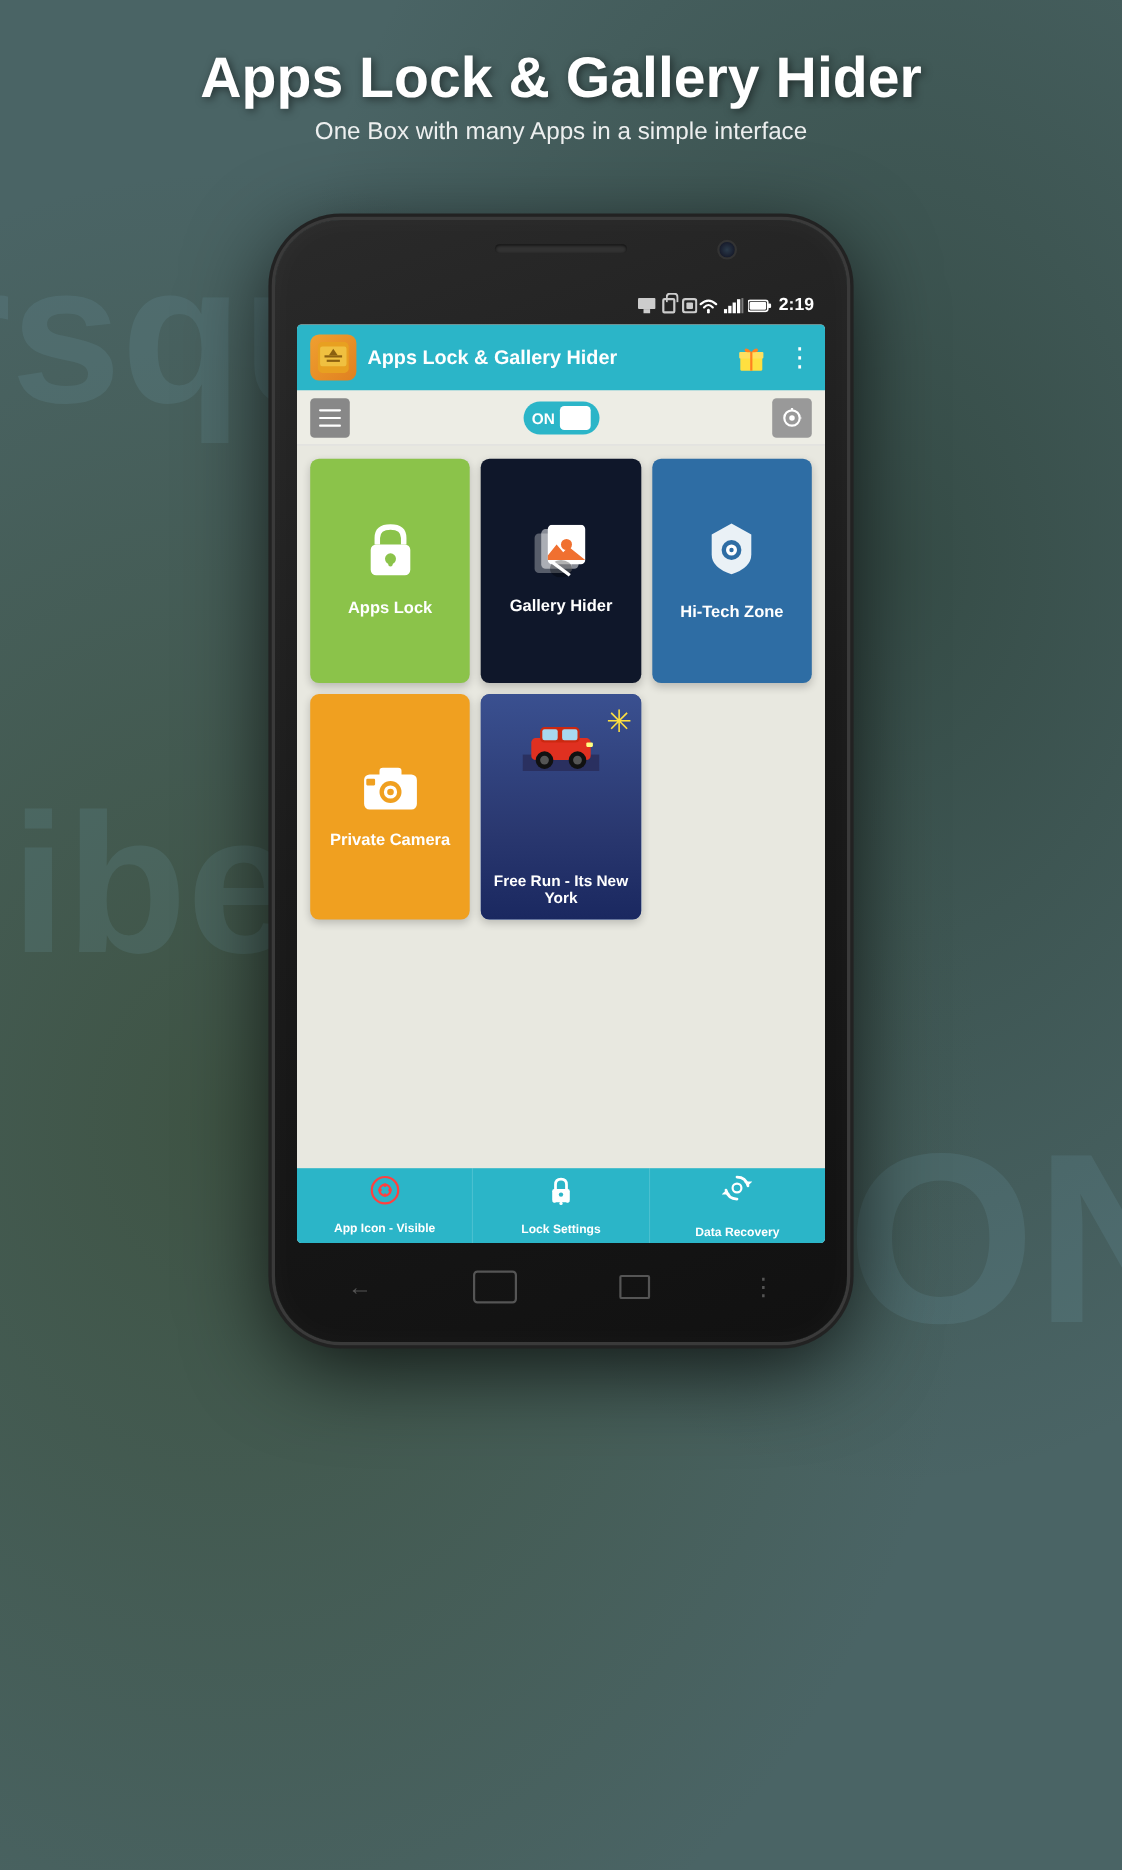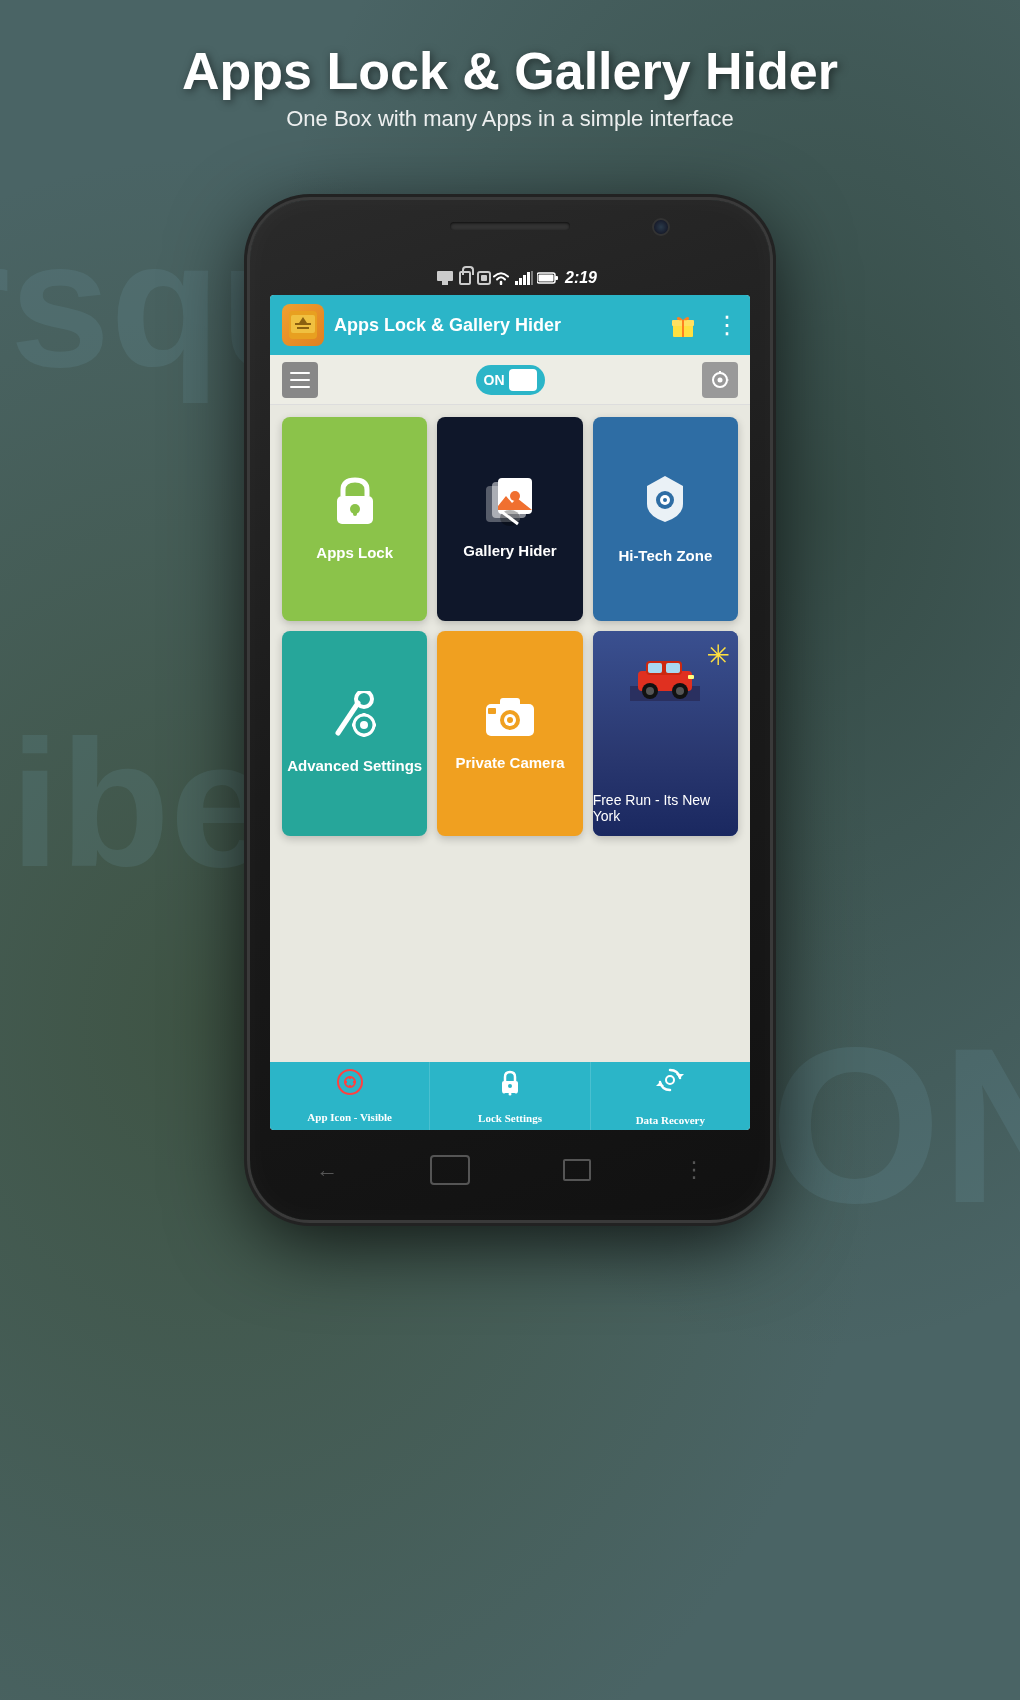--- a/index.html
+++ b/index.html
@@ -94,27 +94,26 @@
       height: 18px;
       background: radial-gradient(circle, #2a3a4a 0%, #1a2030 60%, #0a1020 100%);
       border-radius: 50%;
       border: 2px solid #333;
     }
     
     .status-bar {
       position: absolute;
       top: 60px;
       left: 20px;
-      right: 6px;
+      right: 20px;
       height: 36px;
       display: flex;
       align-items: center;
-      justify-content: center;
+      justify-content: flex-end;
       padding: 0 10px;
-      font-style: italic;
     }
     .status-icons-left {
       display: flex;
       gap: 6px;
       align-items: center;
     }
     .status-icon {
       width: 18px;
       height: 14px;
       background: #ccc;
@@ -311,40 +310,40 @@
       top: 8px;
       right: 8px;
       color: #ffe040;
       font-size: 28px;
     }
     .free-run-label {
       position: absolute;
       bottom: 12px;
       color: white;
       font-size: 14px;
-      font-weight: normal;
+      font-weight: bold;
+      text-align: center;
     }
     
     .bottom-nav {
       height: 68px;
       background: #2bb5c8;
       display: flex;
       align-items: stretch;
       flex-shrink: 0;
     }
     .nav-item {
       flex: 1;
       display: flex;
       flex-direction: column;
       align-items: center;
       justify-content: center;
       gap: 16px;
       cursor: pointer;
       border-right: 1px solid rgba(255,255,255,0.15);
-      font-family: Liberation Serif, serif;
     }
     .nav-item:last-child { border-right: none; }
     .nav-label {
       color: white;
       font-size: 11px;
       font-weight: bold;
       text-align: center;
     }
     .nav-icon-circle {
       width: 26px;
@@ -535,37 +534,20 @@
           <svg width="52" height="52" viewBox="0 0 52 52">
             <path d="M26 4 L8 14 L8 32 Q8 44 26 50 Q44 44 44 32 L44 14 Z" fill="white" opacity="0.9"></path>
             <circle cx="26" cy="28" r="9" fill="#2e6da4"></circle>
             <circle cx="26" cy="28" r="5" fill="white"></circle>
             <circle cx="26" cy="28" r="2" fill="#2e6da4"></circle>
           </svg>
         </div>
         <span class="item-label">Hi-Tech Zone</span>
       </div>
 
-      <div class="grid-item grid-advanced">
-        <div class="icon-area">
-          <svg width="50" height="50" viewBox="0 0 50 50">
-
-            <line x1="8" y1="42" x2="28" y2="12" stroke="white" stroke-width="5" stroke-linecap="round"></line>
-            <circle cx="34" cy="8" r="8" stroke="white" stroke-width="4" fill="none"></circle>
-
-            <circle cx="34" cy="34" r="10" stroke="white" stroke-width="3" fill="none"></circle>
-            <circle cx="34" cy="34" r="4" fill="white"></circle>
-            <line x1="34" y1="22" x2="34" y2="25" stroke="white" stroke-width="3"></line>
-            <line x1="34" y1="43" x2="34" y2="46" stroke="white" stroke-width="3"></line>
-            <line x1="22" y1="34" x2="25" y2="34" stroke="white" stroke-width="3"></line>
-            <line x1="43" y1="34" x2="46" y2="34" stroke="white" stroke-width="3"></line>
-          </svg>
-        </div>
-        <span class="item-label">Advanced Settings</span>
-      </div>
 
       <div class="grid-item grid-private-camera">
         <div class="icon-area">
           <svg width="52" height="44" viewBox="0 0 52 44">
             <rect x="2" y="10" width="48" height="32" rx="5" fill="white"></rect>
             <rect x="16" y="4" width="20" height="10" rx="3" fill="white"></rect>
             <rect x="4" y="14" width="8" height="6" rx="1" fill="#f0a020"></rect>
             <circle cx="26" cy="26" r="10" fill="#f0a020"></circle>
             <circle cx="26" cy="26" r="6" fill="white"></circle>
             <circle cx="26" cy="26" r="3" fill="#f0a020"></circle>

